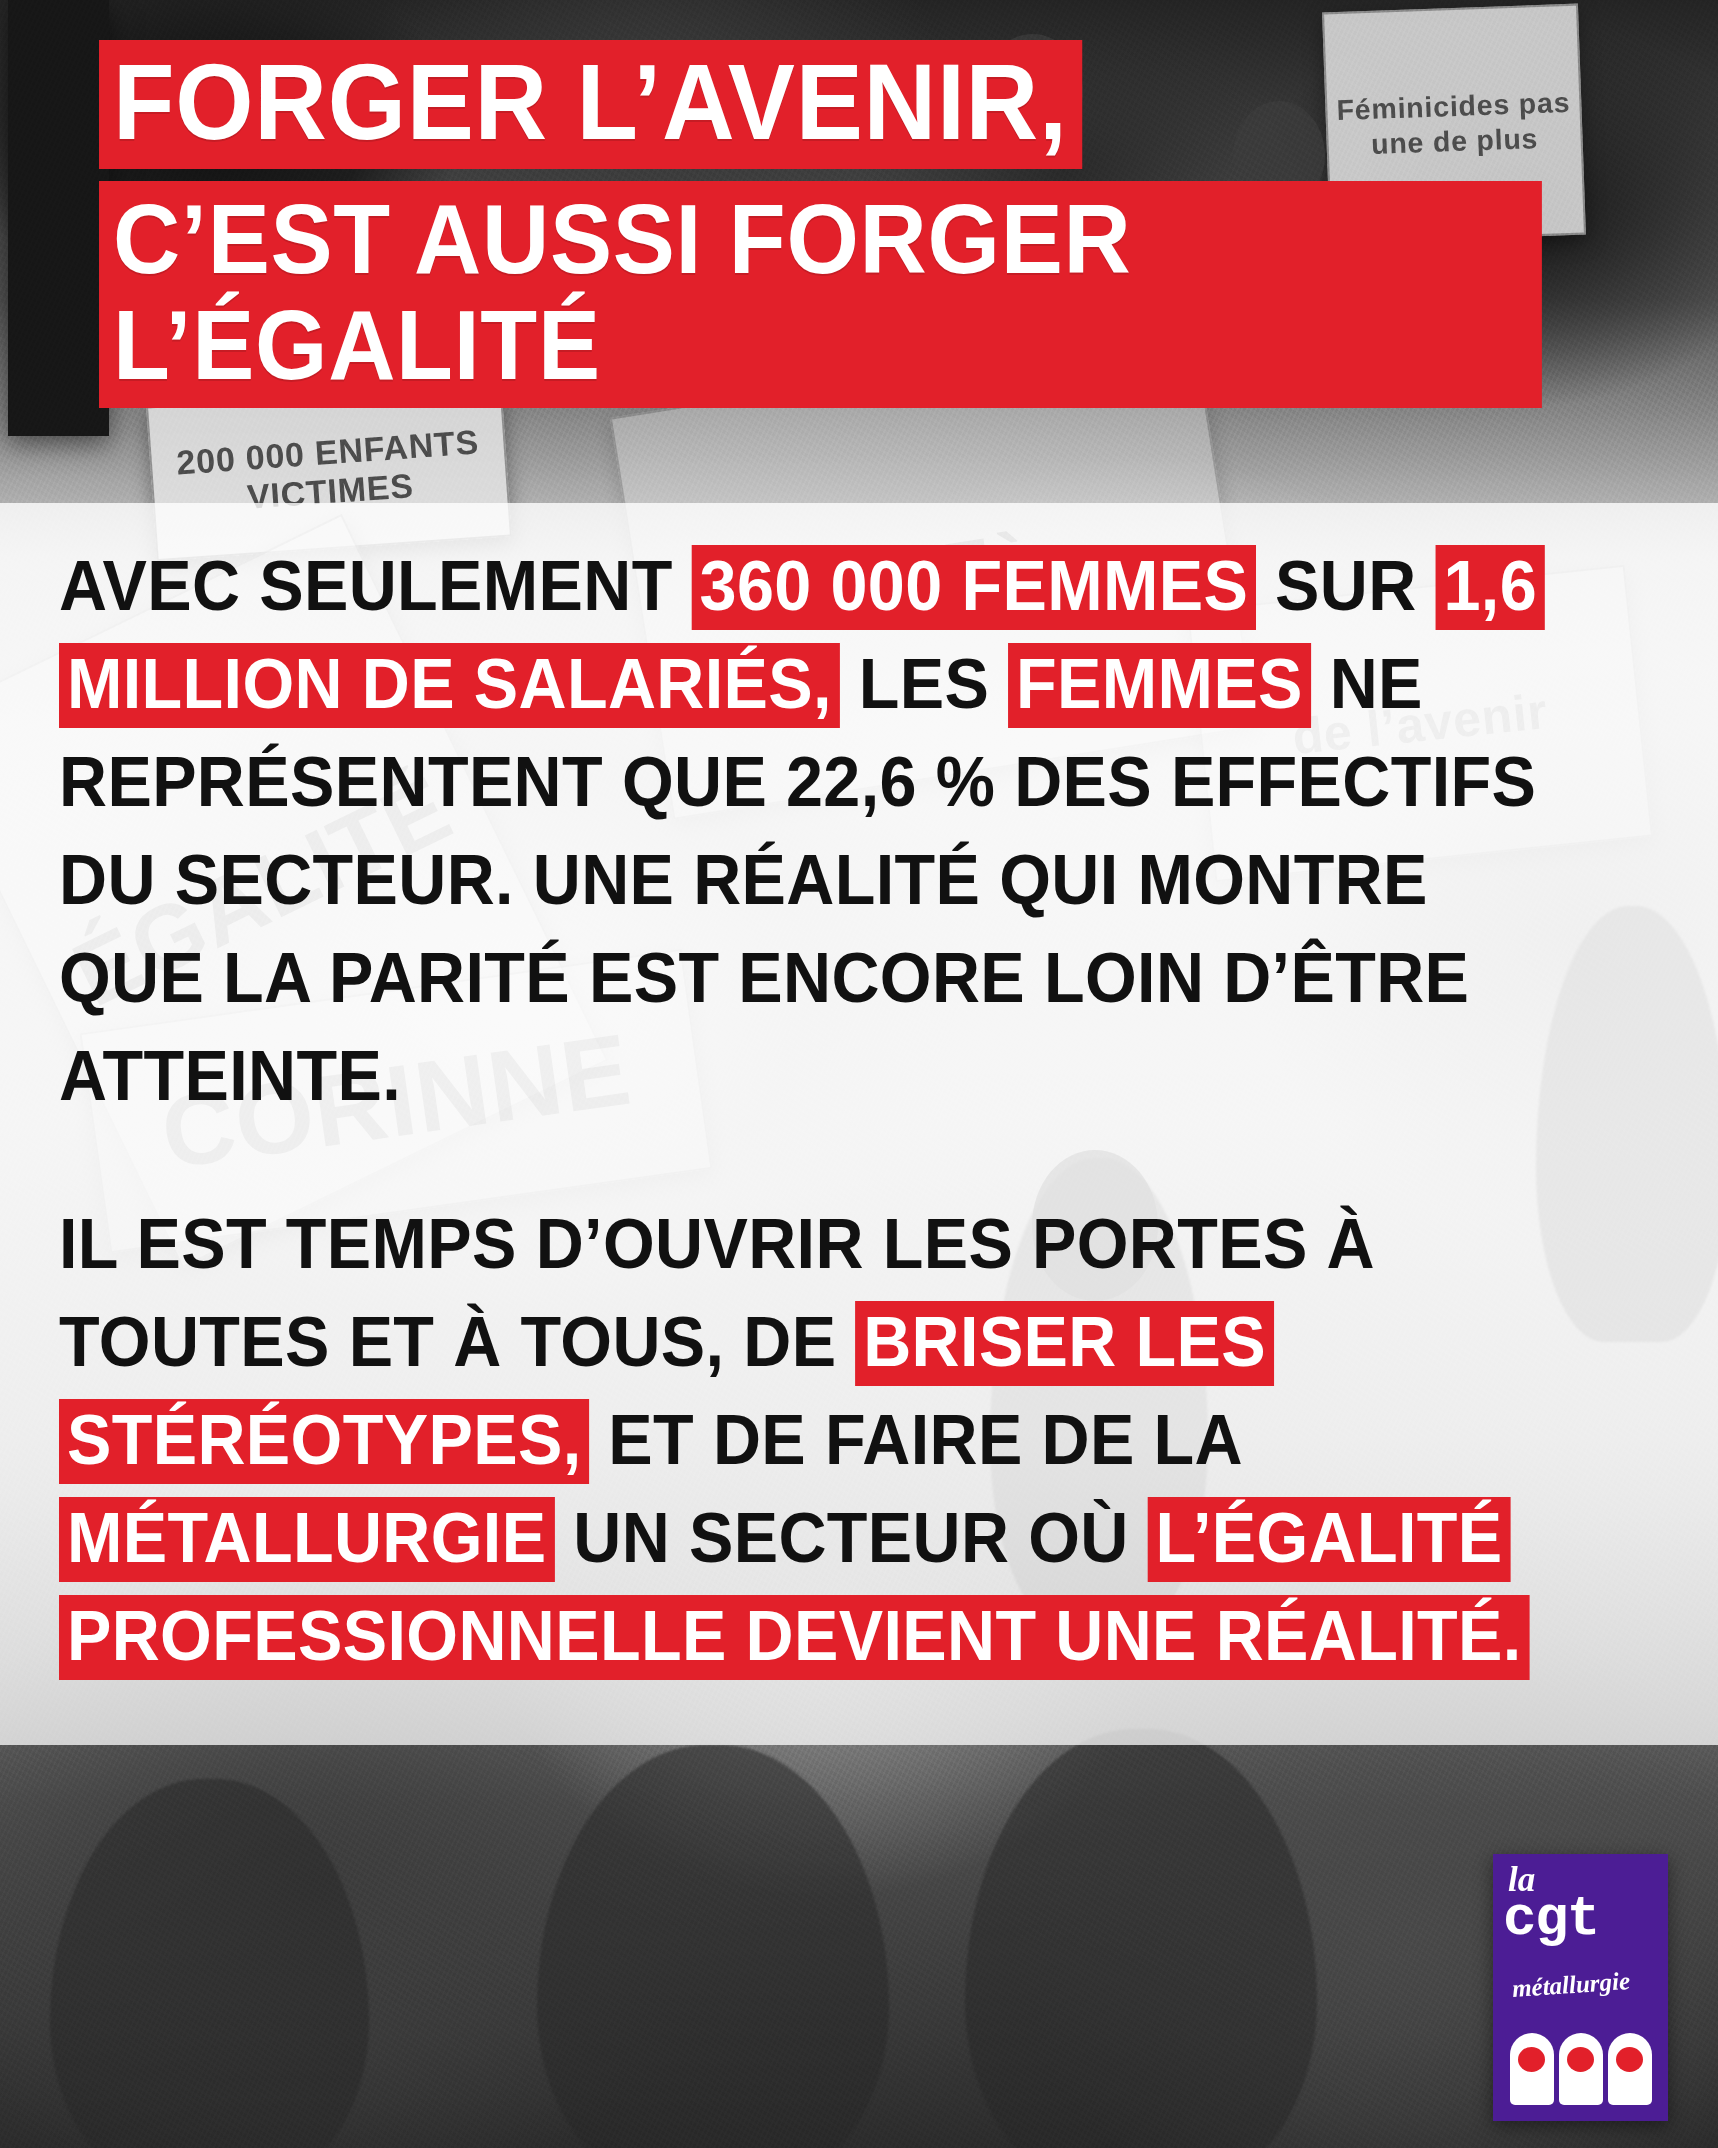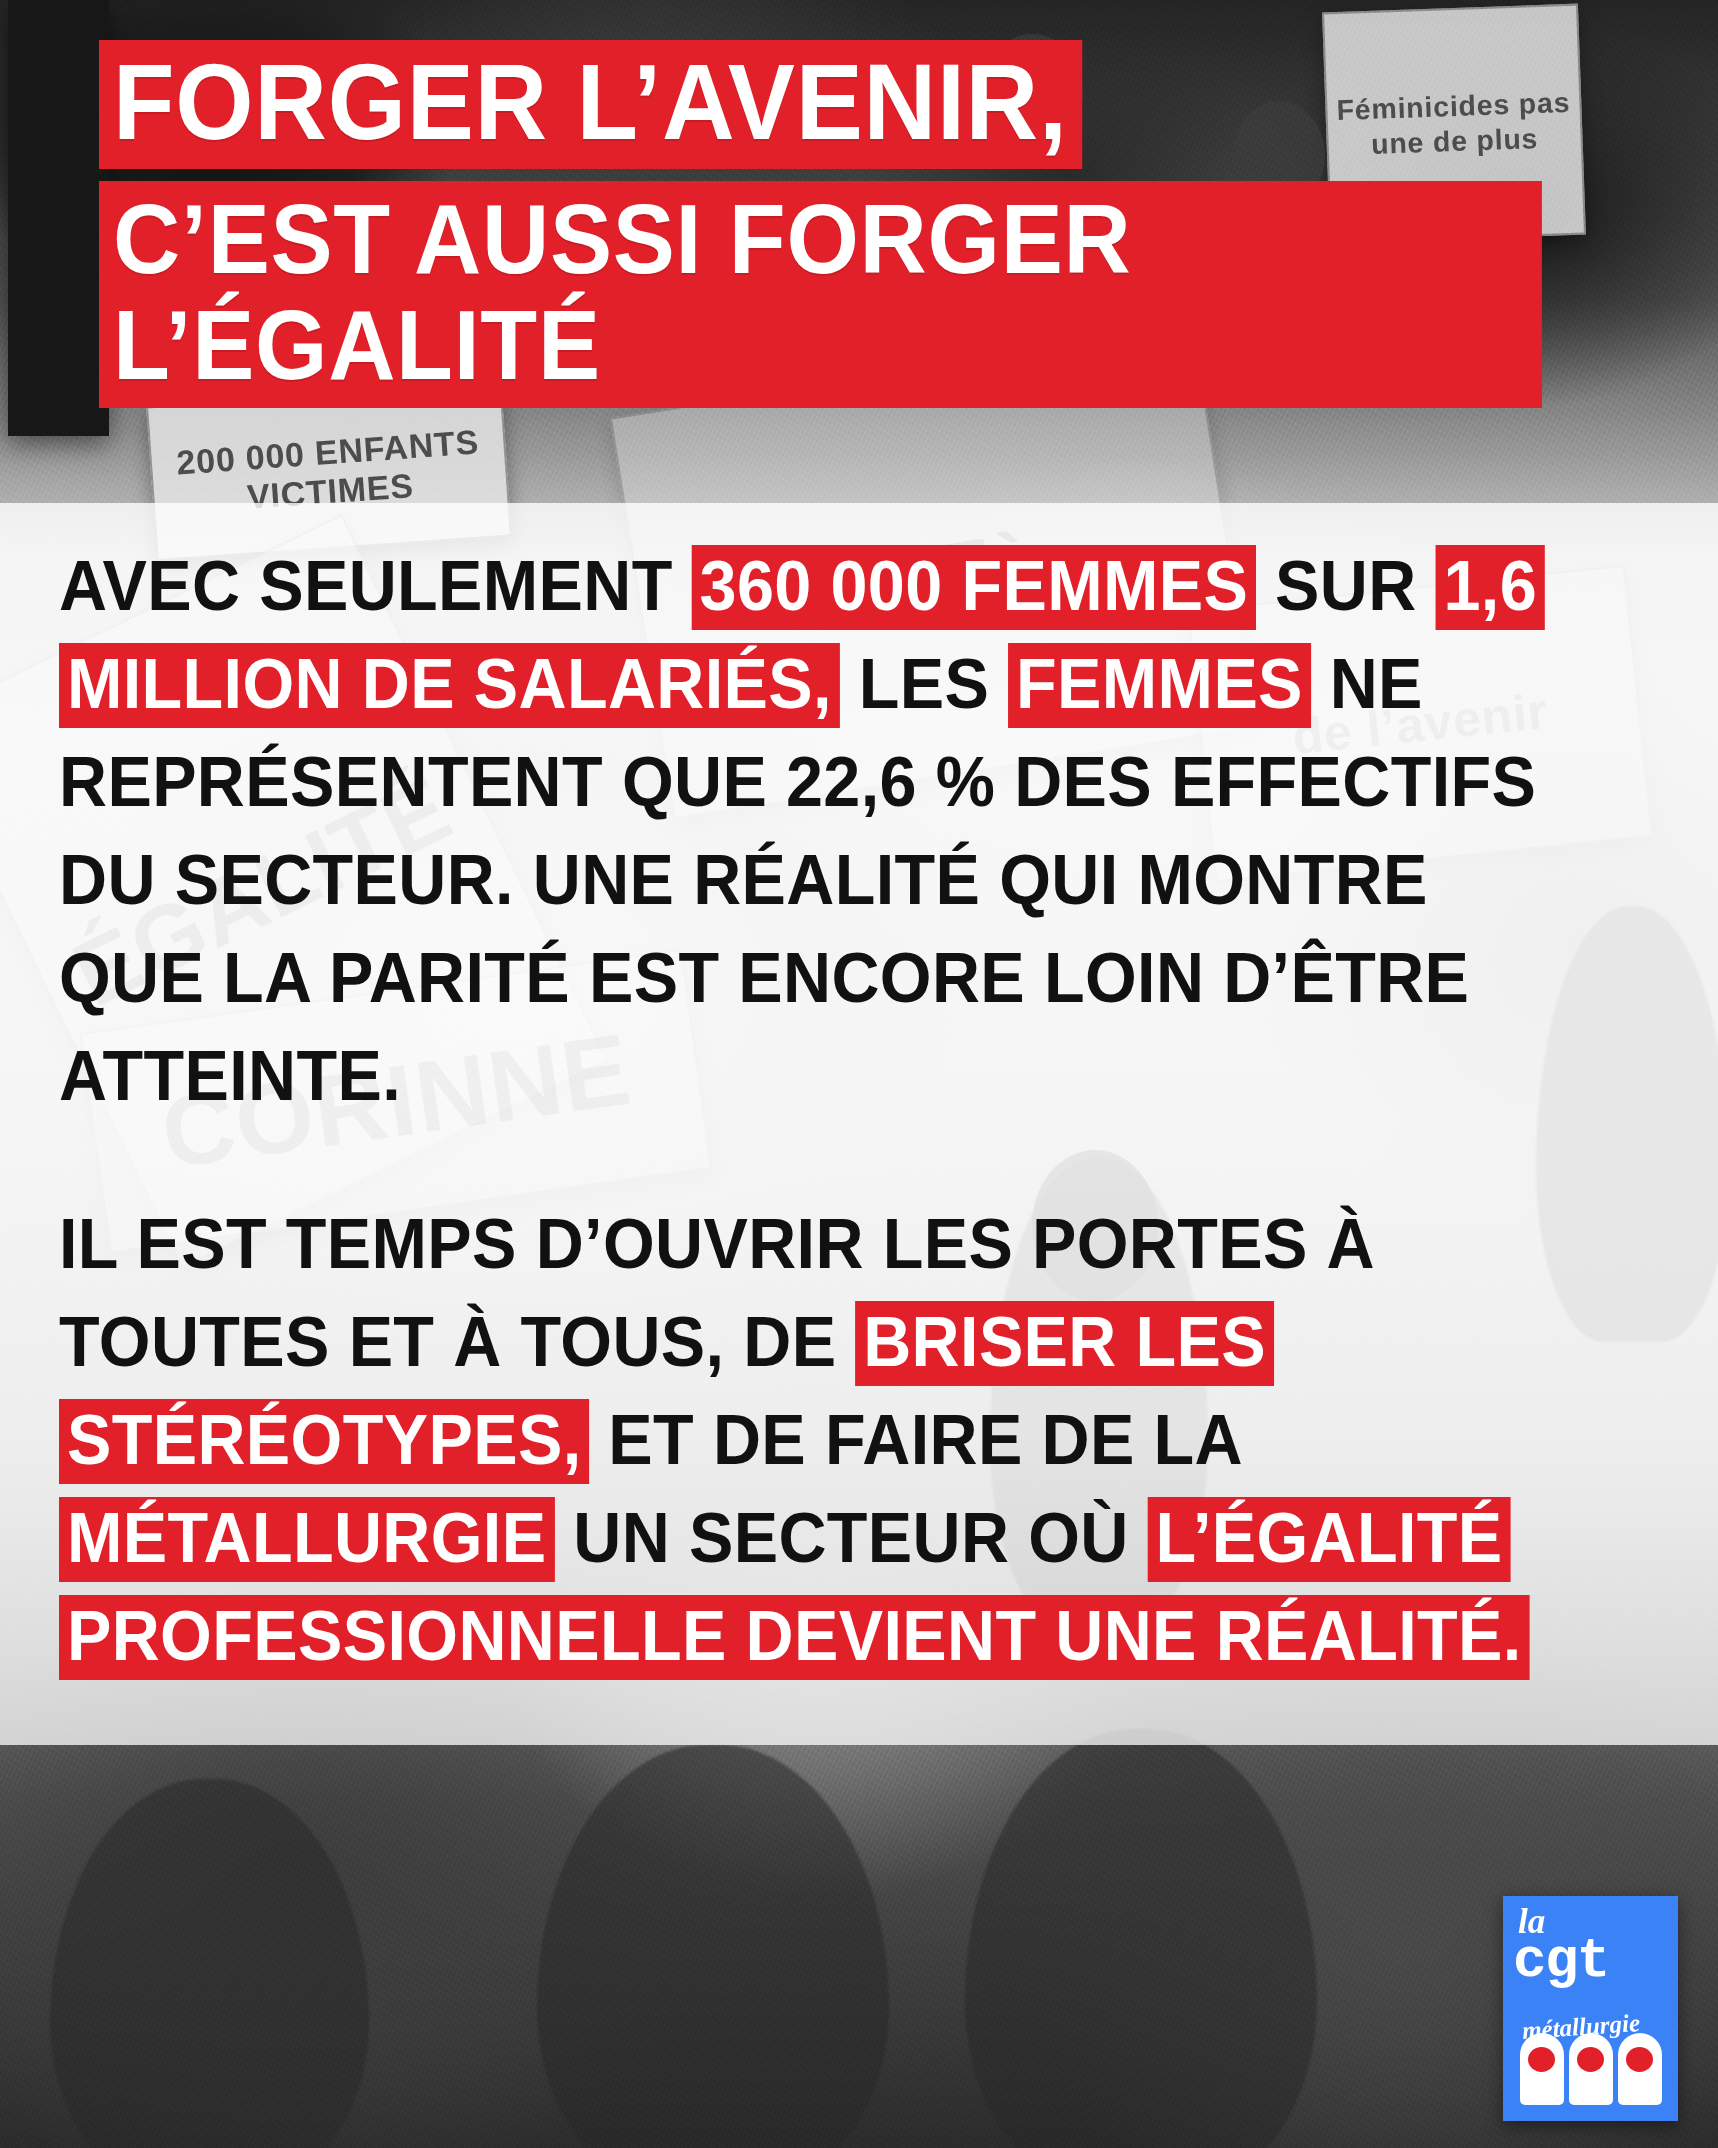--- a/index.html
+++ b/index.html
@@ -141,25 +141,25 @@
     background: #e2202a;
     color: #fff;
     padding: 1.7px 8.4px 5px 8.4px;
     box-decoration-break: clone;
     -webkit-box-decoration-break: clone;
   }
 
   
   .logo {
     position: absolute;
-    right: 40px;
+    right: 50px;
     bottom: 27px;
     width: 175px;
-    height: 225px;
-    background: #3b82f6;
+    height: 267px;
+    background: #4c1d95;
     color: #fff;
     box-shadow: 0 5px 17px rgba(0,0,0,.45);
   }
   .logo .la {
     position: absolute;
     top: 8.4px;
     left: 15px;
     font-family: "Liberation Serif", serif;
     font-style: italic;
     font-weight: 700;

